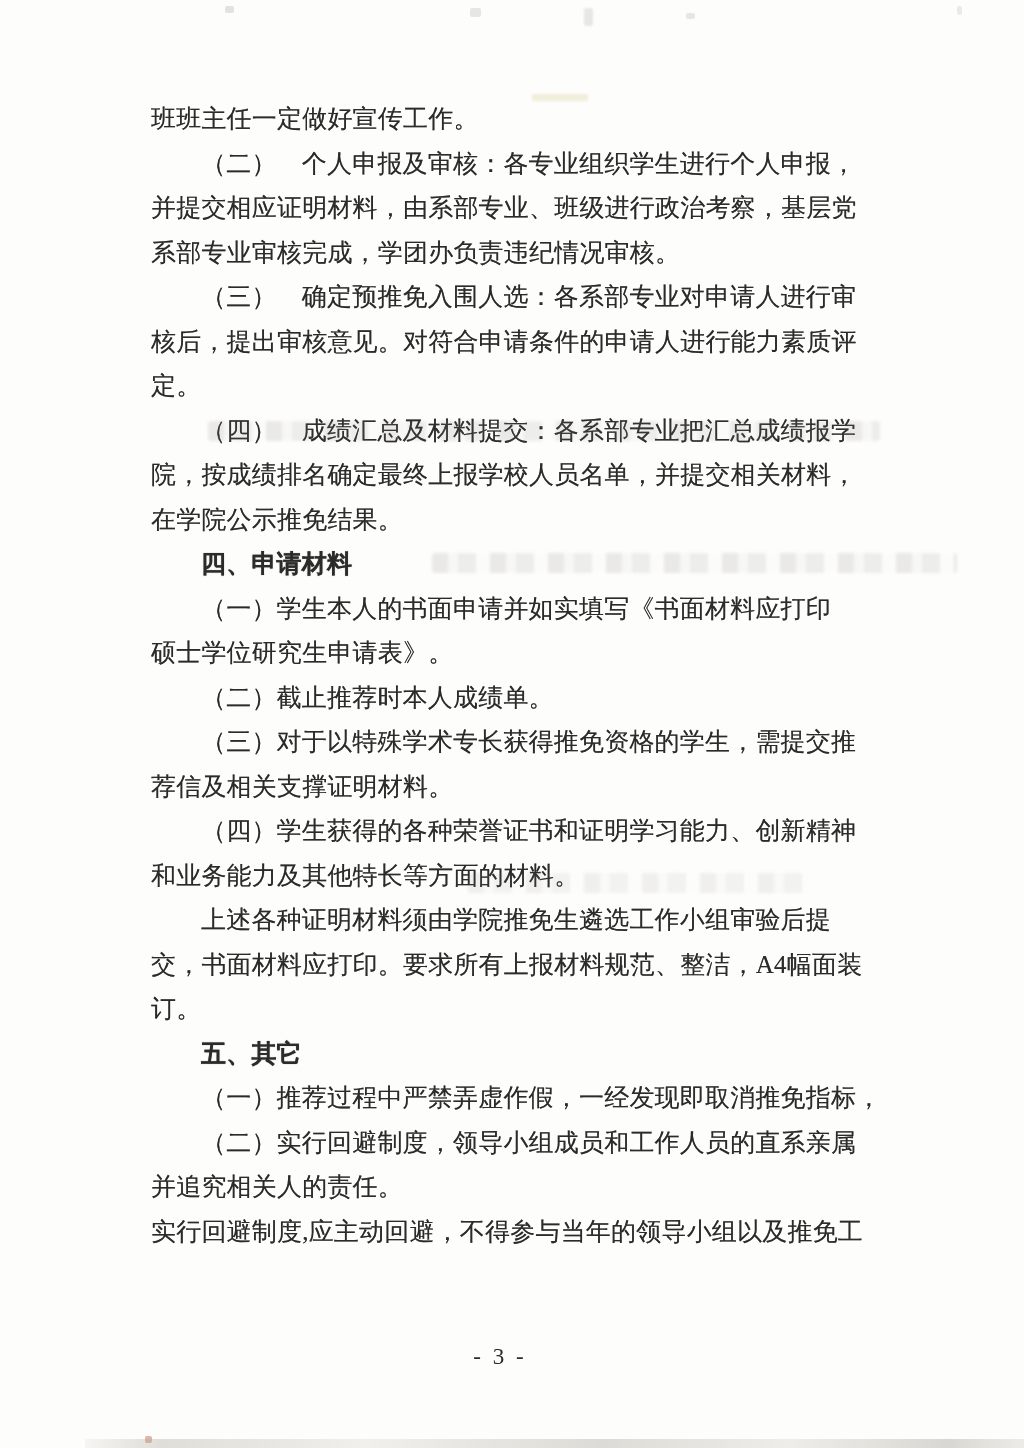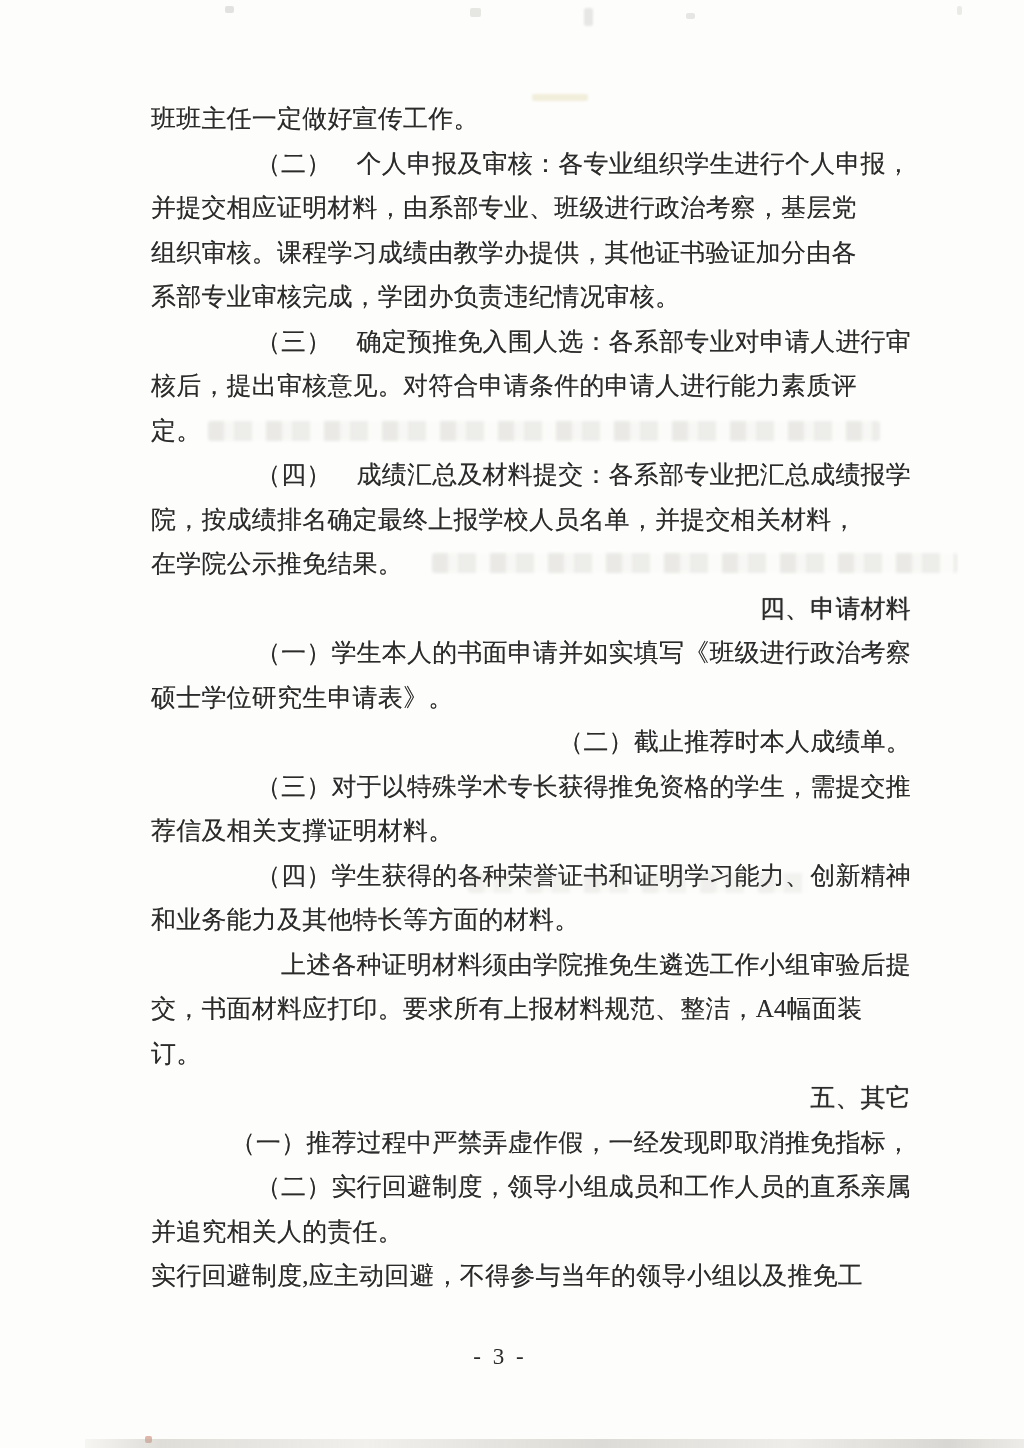--- a/index.html
+++ b/index.html
@@ -23,22 +23,22 @@
     width: 760px;
   }
   .doc-line {
     font-size: 25px;
     line-height: 44.5px;
     letter-spacing: 0.2px;
     color: #2b2b2b;
     white-space: nowrap;
     text-shadow: 0 0 0.5px rgba(40,40,40,0.55);
   }
-  .doc-line.indent { padding-left: 50px; text-align: right; }
-  .doc-line.bold { font-weight: 400; text-shadow: 0 0 0.8px rgba(30,30,30,0.8); }
+  .doc-line.indent { padding-left: 50px; }
+  .doc-line.bold { font-weight: 700; text-shadow: 0 0 0.8px rgba(30,30,30,0.8); }
 
   
   .ghost {
     position: absolute;
     height: 20px;
     background: repeating-linear-gradient(90deg,
       rgba(135,133,126,0.30) 0px, rgba(135,133,126,0.30) 16px,
       rgba(170,168,160,0.12) 16px, rgba(170,168,160,0.12) 26px,
       rgba(130,128,122,0.24) 26px, rgba(130,128,122,0.24) 44px,
       rgba(200,198,190,0.05) 44px, rgba(200,198,190,0.05) 58px);
@@ -96,30 +96,29 @@
   <div class="speck speck-3"></div>
   <div class="speck speck-4"></div>
   <div class="speck speck-5"></div>
   <div class="speck speck-6"></div>
   <div class="speck speck-7"></div>
 
   <div class="doc-lines">
       <div class="doc-line">班班主任一定做好宣传工作。</div>
       <div class="doc-line indent">（二）　个人申报及审核：各专业组织学生进行个人申报，</div>
       <div class="doc-line">并提交相应证明材料，由系部专业、班级进行政治考察，基层党</div>
-      <div class="doc-line">组织审核。课程学习成绩由教学办提供，其他证书验证加分由各</div>
       <div class="doc-line">系部专业审核完成，学团办负责违纪情况审核。</div>
       <div class="doc-line indent">（三）　确定预推免入围人选：各系部专业对申请人进行审</div>
       <div class="doc-line">核后，提出审核意见。对符合申请条件的申请人进行能力素质评</div>
       <div class="doc-line">定。</div>
       <div class="doc-line indent">（四）　成绩汇总及材料提交：各系部专业把汇总成绩报学</div>
       <div class="doc-line">院，按成绩排名确定最终上报学校人员名单，并提交相关材料，</div>
       <div class="doc-line">在学院公示推免结果。</div>
       <div class="doc-line indent bold">四、申请材料</div>
-      <div class="doc-line indent">（一）学生本人的书面申请并如实填写《班级进行政治考察</div>
+      <div class="doc-line indent">（一）学生本人的书面申请并如实填写《书面材料应打印</div>
       <div class="doc-line">硕士学位研究生申请表》。</div>
       <div class="doc-line indent">（二）截止推荐时本人成绩单。</div>
       <div class="doc-line indent">（三）对于以特殊学术专长获得推免资格的学生，需提交推</div>
       <div class="doc-line">荐信及相关支撑证明材料。</div>
       <div class="doc-line indent">（四）学生获得的各种荣誉证书和证明学习能力、创新精神</div>
       <div class="doc-line">和业务能力及其他特长等方面的材料。</div>
       <div class="doc-line indent">上述各种证明材料须由学院推免生遴选工作小组审验后提</div>
       <div class="doc-line">交，书面材料应打印。要求所有上报材料规范、整洁，A4幅面装</div>
       <div class="doc-line">订。</div>
       <div class="doc-line indent bold">五、其它</div>

